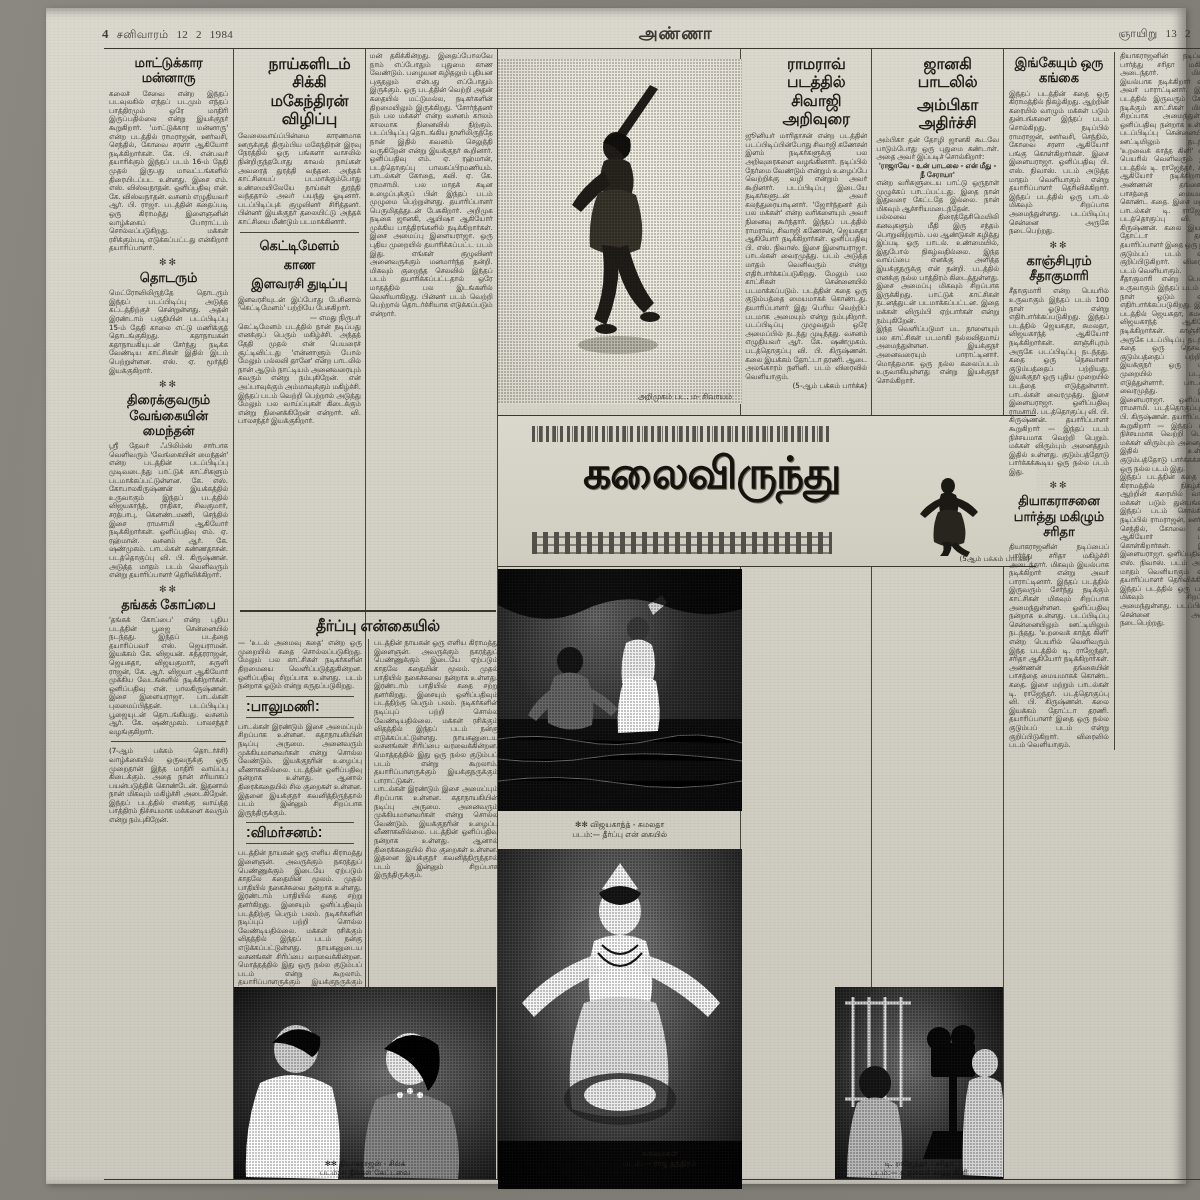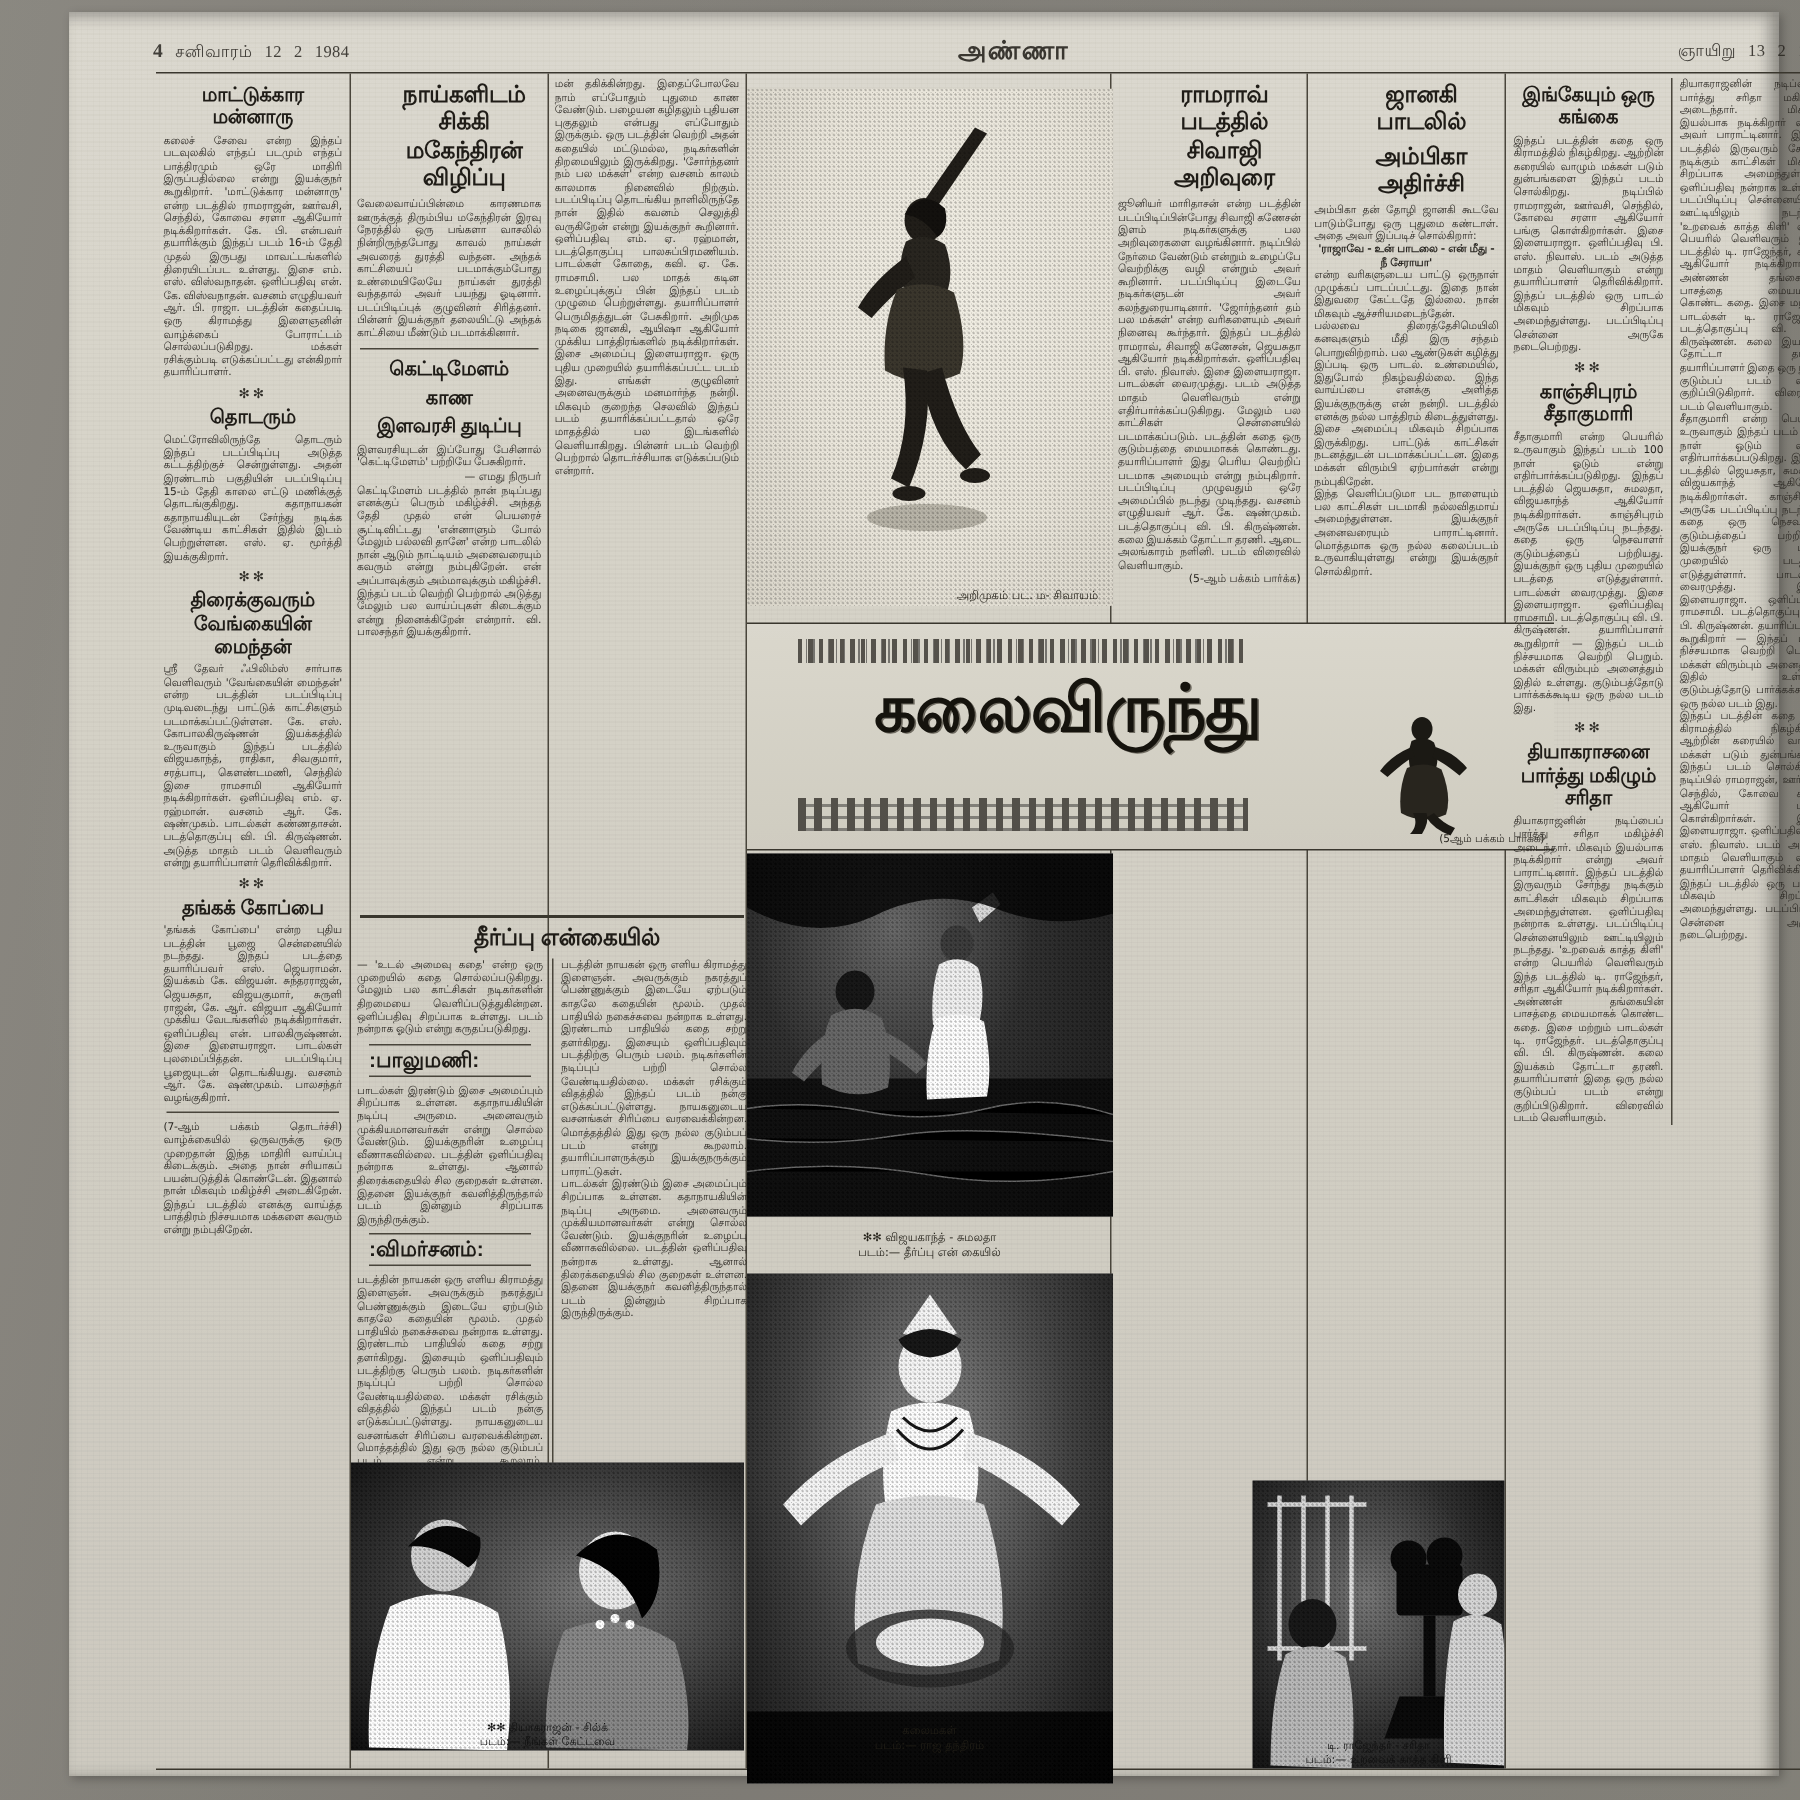--- a/index.html
+++ b/index.html
@@ -236,21 +236,21 @@
   }
   #photo-goddess {
     position: absolute; left: 0; top: 800px;
     width: 244px; height: 340px;
   }
   #photo-goddess .bg {
     background:
       radial-gradient(ellipse at 50% 35%, #8b8779 0%, #4e4b42 55%, #272520 100%);
   }
   #photo-couple {
-    position: absolute; left: 0; bottom: 12px;
+    position: absolute; left: 0; bottom: 0;
     width: 244px; height: 192px;
   }
   #photo-couple .bg {
     background: radial-gradient(ellipse at 60% 45%, #7d7a6f 0%, #474439 55%, #221f1a 100%);
   }
   #photo-studio {
     position: absolute; left: 0; bottom: 0;
     width: 131px; height: 192px;
   }
   #photo-studio .bg {
@@ -455,21 +455,21 @@
                   <ellipse cx="122" cy="250" rx="56" ry="26"></ellipse>
                   <ellipse cx="122" cy="246" rx="36" ry="16" fill="#e2ded0"></ellipse>
                 </g>
                 <g fill="#16140f" opacity="0.85">
                   <rect x="0" y="292" width="244" height="48"></rect>
                 </g>
               </svg>
               <div class="ht"></div>
             </div>
 
-            <div class="caption" style="position:absolute; bottom:6px; left:0; width:244px;">
+            <div class="caption" style="position:absolute; bottom:6px; left:0; width:244px;padding-left:40px;">
               <div>கலைமகள்</div>
               <div>படம்:— ராஜ தந்திரம்</div>
             </div>
           </div>
 
           <div class="m-d">
             <div class="hl s1">ராமராவ் படத்தில் சிவாஜி அறிவுரை</div>
             <div class="body tight">ஜூனியர் மாரிதாசன் என்ற படத்தின் படப்பிடிப்பின்போது சிவாஜி கணேசன் இளம் நடிகர்களுக்கு பல அறிவுரைகளை வழங்கினார். நடிப்பில் நேர்மை வேண்டும் என்றும் உழைப்பே வெற்றிக்கு வழி என்றும் அவர் கூறினார். படப்பிடிப்பு இடையே நடிகர்களுடன் அவர் கலந்துரையாடினார். 'ஜோர்ந்தனர் தம் பல மக்கள்' என்ற வரிகளையும் அவர் நினைவு கூர்ந்தார். இந்தப் படத்தில் ராமராவ், சிவாஜி கணேசன், ஜெயசுதா ஆகியோர் நடிக்கிறார்கள். ஒளிப்பதிவு பி. எஸ். நிவாஸ். இசை இளையராஜா. பாடல்கள் வைரமுத்து. படம் அடுத்த மாதம் வெளிவரும் என்று எதிர்பார்க்கப்படுகிறது. மேலும் பல காட்சிகள் சென்னையில் படமாக்கப்படும். படத்தின் கதை ஒரு குடும்பத்தை மையமாகக் கொண்டது. தயாரிப்பாளர் இது பெரிய வெற்றிப் படமாக அமையும் என்று நம்புகிறார். படப்பிடிப்பு முழுவதும் ஒரே அமைப்பில் நடந்து முடிந்தது. வசனம் எழுதியவர் ஆர். கே. ஷண்முகம். படத்தொகுப்பு வி. பி. கிருஷ்ணன். கலை இயக்கம் தோட்டா தரணி. ஆடை அலங்காரம் நளினி. படம் விரைவில் வெளியாகும்.</div>
             <div class="kv-note">(5-ஆம் பக்கம் பார்க்க)</div>
           </div>

